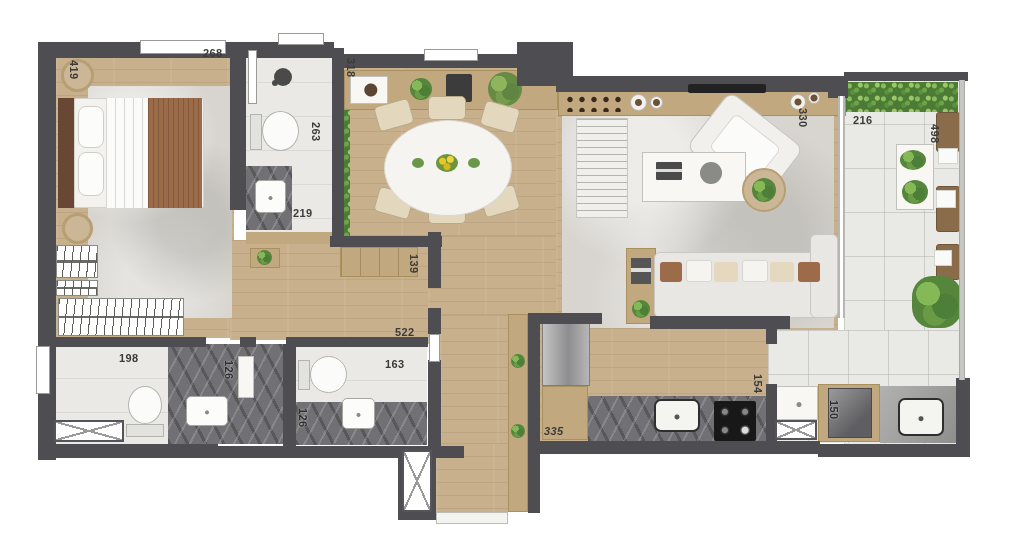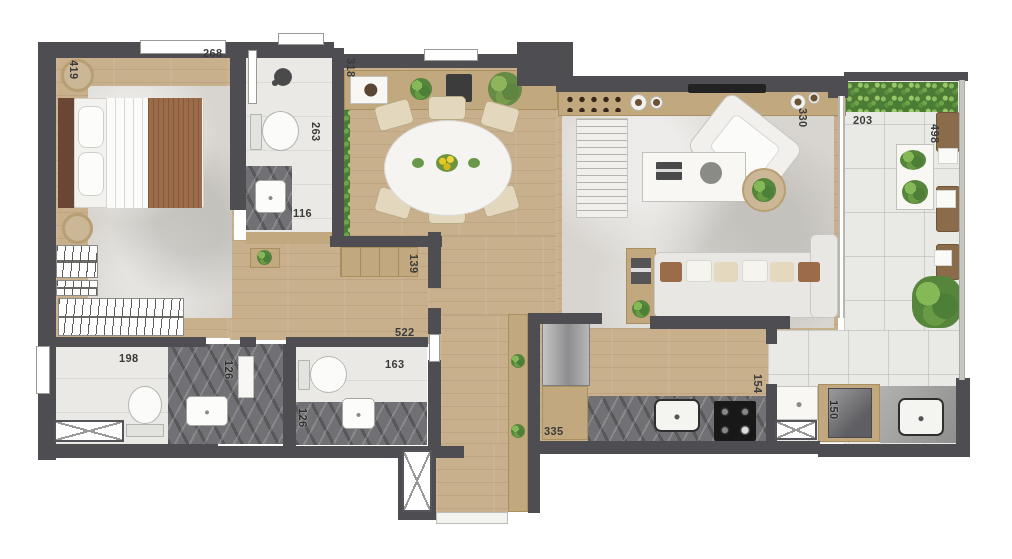--- a/index.html
+++ b/index.html
@@ -236,28 +236,28 @@
   <div class="abs window z6" style="left:248px;top:50px;width:9px;height:54px;"></div>
   <div class="abs window z6" style="left:429px;top:334px;width:11px;height:28px;"></div>
   <div class="abs xbox z6" style="left:402px;top:450px;width:30px;height:62px;"></div>
   <div class="abs xbox z6" style="left:54px;top:420px;width:70px;height:22px;"></div>
   <div class="abs xbox z6" style="left:775px;top:420px;width:42px;height:20px;"></div>
   <div class="abs z6" style="left:436px;top:512px;width:72px;height:12px;background:#f3f3f0;border:1px solid #bcbcb8;box-sizing:border-box;"></div>
 
   <span class="dim v" style="left:68px;top:60px;">419</span>
   <span class="dim" style="left:203px;top:47px;">268</span>
   <span class="dim v" style="left:310px;top:122px;">263</span>
-  <span class="dim" style="left:293px;top:207px;">116</span>
+  <span class="dim" style="left:293px;top:207px;">219</span>
   <span class="dim v" style="left:345px;top:58px;">318</span>
   <span class="dim v" style="left:408px;top:254px;">139</span>
   <span class="dim" style="left:395px;top:326px;">522</span>
   <span class="dim" style="left:119px;top:352px;">198</span>
   <span class="dim v" style="left:223px;top:360px;color:#2e2e2e;text-shadow:0 0 2px #cfcfcf;">126</span>
   <span class="dim v" style="left:297px;top:408px;color:#2e2e2e;text-shadow:0 0 2px #cfcfcf;">126</span>
   <span class="dim" style="left:385px;top:358px;">163</span>
   <span class="dim v" style="left:797px;top:108px;">330</span>
-  <span class="dim" style="left:853px;top:114px;">203</span>
+  <span class="dim" style="left:853px;top:114px;">216</span>
   <span class="dim v" style="left:929px;top:124px;">498</span>
-  <span class="dim" style="left:544px;top:425px;">335</span>
+  <span class="dim" style="left:544px;top:425px;font-style:italic;">335</span>
   <span class="dim v" style="left:752px;top:374px;">154</span>
   <span class="dim v" style="left:828px;top:400px;color:#2e2e2e;text-shadow:0 0 2px #cfcfcf;">150</span>
 
 </div>
 
 </body></html>

